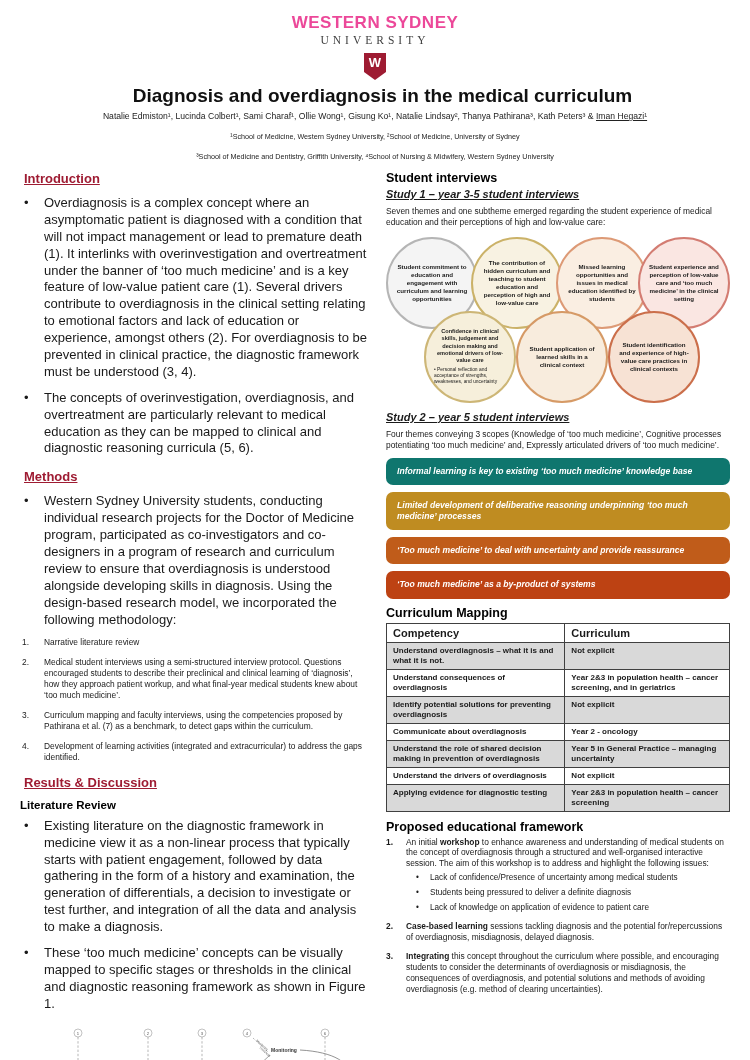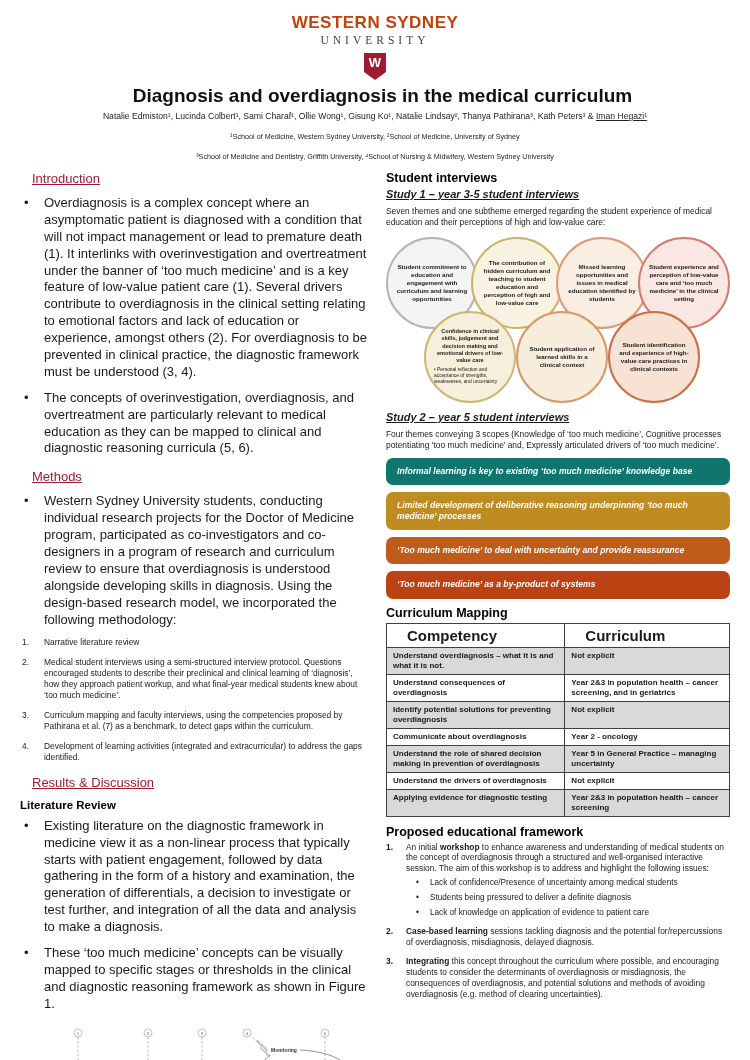--- a/index.html
+++ b/index.html
@@ -1,55 +1,55 @@
 <!DOCTYPE html>
 <html><head>
 <meta charset="utf-8">
 <style>
   html,body{margin:0;padding:0;background:#ffffff;}
   #poster{position:relative;width:750px;height:1060px;background:#fff;overflow:hidden;
           font-family:"Liberation Sans",sans-serif;color:#1a1a1a;}
   
   .header{text-align:center;padding-top:13px;}
-  .logo-line1{color:#c2410c;font-weight:bold;font-size:17px;letter-spacing:.5px;}
+  .logo-line1{color:#ec4899;font-weight:bold;font-size:17px;letter-spacing:.5px;}
   .logo-line2{font-family:"Liberation Serif",serif;font-size:11.5px;letter-spacing:4px;color:#3f3f3f;margin-top:1px;}
   .shield{width:22px;height:27px;background:#9e1b32;margin:7px auto 3px;
           clip-path:polygon(0 0,100% 0,100% 70%,50% 100%,0 70%);
           display:flex;justify-content:center;}
   .shield span{color:#fff;font-weight:bold;font-size:13px;line-height:19px;}
   .title{font-size:19px;font-weight:bold;color:#111;margin-top:5px;margin-left:15px;}
   .authors{font-size:8.6px;margin-top:4px;color:#222;}
   .authors .ul{text-decoration:underline;}
   .affil{font-size:7.2px;margin-top:11px;color:#222;}
   
   .columns{display:flex;gap:17px;padding:0 20px;margin-top:10px;}
   .col-left{width:349px;flex:none;}
   .col-right{width:344px;flex:none;}
-  h2.maroon{color:#9e1b32;font-size:13px;font-weight:normal;text-decoration:underline;margin:0 0 9px 12px;}
+  h2.maroon{color:#9e1b32;font-size:13px;font-weight:bold;text-decoration:underline;margin:0 0 9px 4px;}
   h2.black{color:#000;font-size:12.5px;font-weight:bold;margin:0 0 3px 0;}
   h3.sub{color:#000;font-size:11.5px;font-weight:bold;margin:2px 0 7px 0;}
   .study-heading{font-size:11px;font-style:italic;text-decoration:underline;font-weight:bold;margin:2px 0 6px 0;}
   .para{font-size:8.4px;line-height:1.3;margin:0 0 7px 0;}
   .bullet{position:relative;padding-left:24px;margin-bottom:9px;font-size:13px;line-height:1.3;}
   .bullet::before{content:"\2022";position:absolute;left:4px;top:0;}
   .numitem{position:relative;padding-left:24px;margin-bottom:9px;font-size:8.4px;line-height:1.3;}
   .numitem .num{position:absolute;left:2px;top:0;}
   .section{margin-bottom:12px;}
   
   .venn{position:relative;height:172px;margin:4px 0 4px 0;}
   .circle{position:absolute;width:92px;height:92px;border-radius:50%;border:2px solid #999;
           box-sizing:border-box;display:flex;flex-direction:column;align-items:center;justify-content:center;
           text-align:center;font-weight:bold;font-size:6.2px;line-height:1.28;padding:8px;}
   .circle .subtheme{font-weight:normal;font-size:4.9px;text-align:left;margin-top:3px;line-height:1.25;}
   
   .tmbar{border-radius:7px;color:#fff;font-weight:bold;font-style:italic;font-size:8.6px;
          line-height:1.3;padding:8px 11px;margin-bottom:7px;}
   
   table.map{width:100%;border-collapse:collapse;margin:3px 0 8px 0;}
-  table.map th{font-size:15px;font-weight:bold;text-align:left;border:1.2px solid #404040;padding:3px 20px;background:#fff;}
+  table.map th{font-size:11px;font-weight:bold;text-align:left;border:1.2px solid #404040;padding:3px 6px;background:#fff;}
   table.map td{font-size:8px;font-weight:bold;border:1.2px solid #404040;padding:3px 6px;vertical-align:top;line-height:1.25;}
   table.map tr.gray td{background:#d9d9d9;}
   table.map .c1{width:52%;} table.map .c2{width:48%;}
   
   .fw-item{position:relative;padding-left:20px;margin-bottom:8px;font-size:8.4px;line-height:1.3;}
   .fw-item .fw-num{position:absolute;left:0;top:0;font-weight:bold;}
   .fw-item b{font-weight:bold;}
   .fw-bullet{position:relative;padding-left:16px;margin:4px 0 0 8px;font-size:8.2px;line-height:1.3;}
   .fw-bullet::before{content:"\2022";position:absolute;left:2px;top:0;}
   

